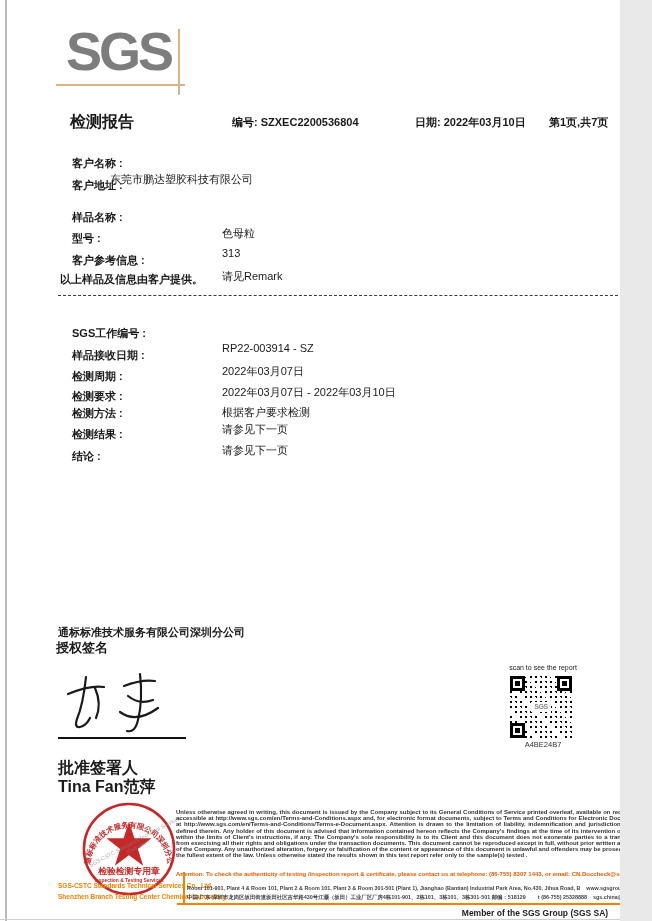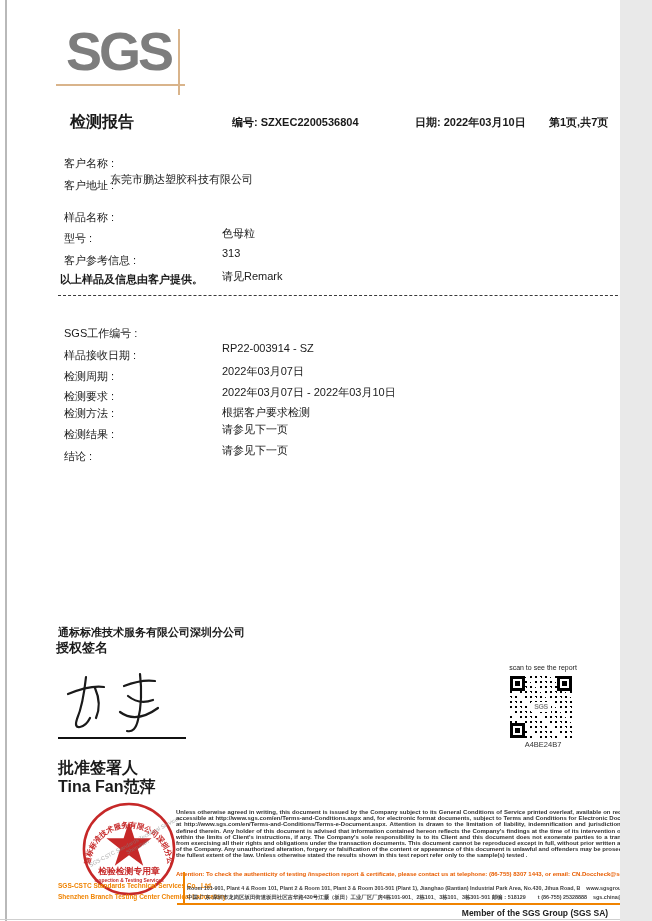--- a/index.html
+++ b/index.html
@@ -18,21 +18,21 @@
   .logo-hline { position:absolute; left:56px; top:84px; width:129px; height:2px; background:#d9b48b; }
   .logo-vline { position:absolute; left:178px; top:29px; width:2px; height:66px; background:#d9b48b; }
 
   
   .doc-title { position:absolute; left:58px; top:112px; font-size:16px; font-weight:700;margin-left:12px; }
   .hdr { position:absolute; top:115px; font-size:11px; font-weight:600; white-space:nowrap; }
   .hdr-no   { left:232px; }
   .hdr-date { left:415px; }
   .hdr-page { left:549px; }
 
-  .lbl { position:absolute; left:64px; font-size:11px; font-weight:400; white-space:nowrap; }
+  .lbl { position:absolute; left:72px; font-size:11px; font-weight:700; white-space:nowrap; }
   .val { position:absolute; font-size:11px; font-weight:400; white-space:nowrap;margin-top:16px; }
   .v110 { left:110px; }
   .v222 { left:222px; }
 
   .note { position:absolute; left:60px; top:272px; font-size:11px; font-weight:600; }
   .dashline { position:absolute; left:58px; top:295px; width:570px; border-top:1.5px dashed #3a3a3a; }
 
   .conclusion { position:absolute; left:222px; top:446px; width:407px; font-size:11px;
     font-weight:600; line-height:15px; white-space:normal; }
 

